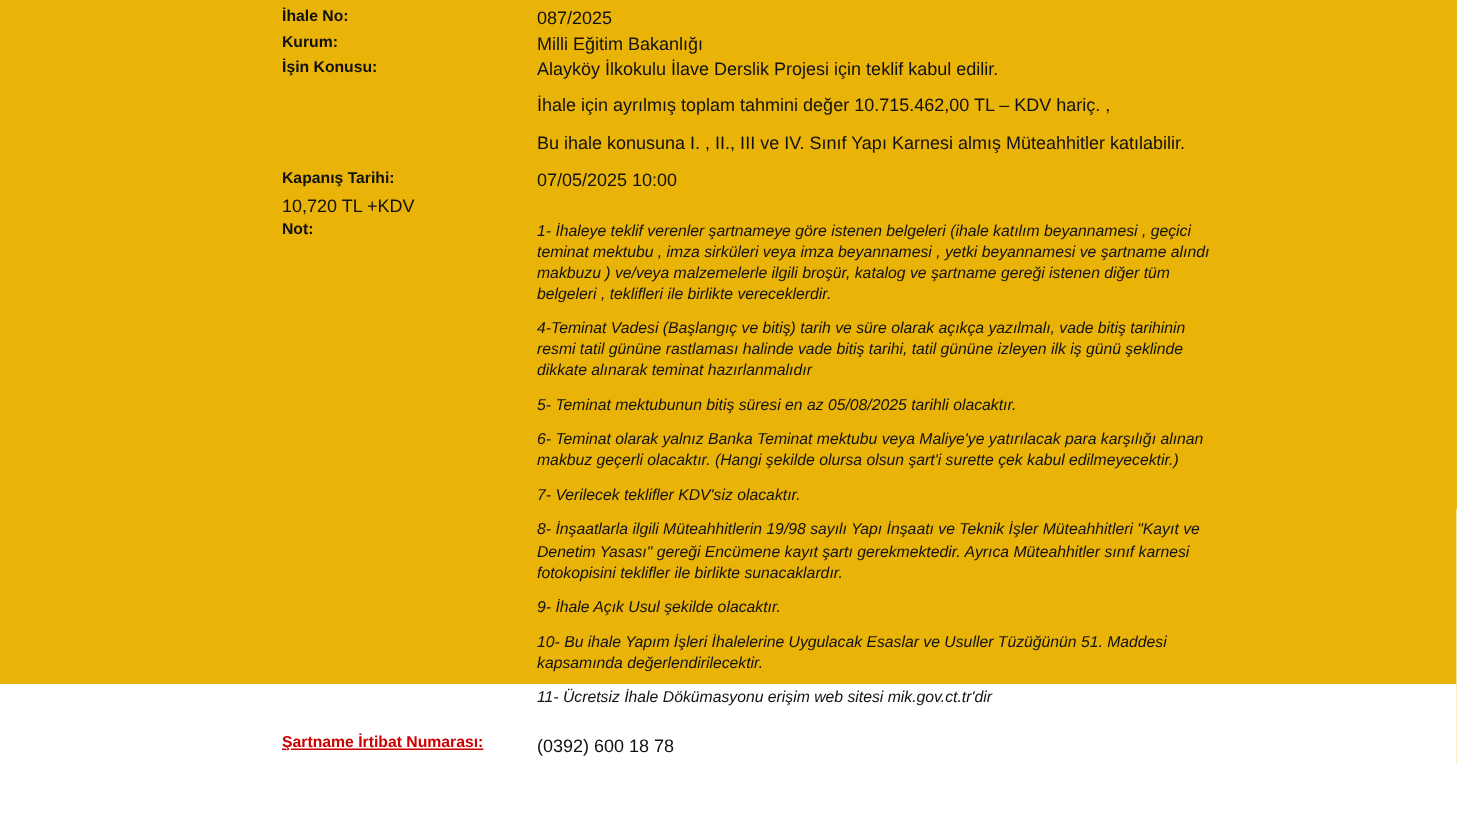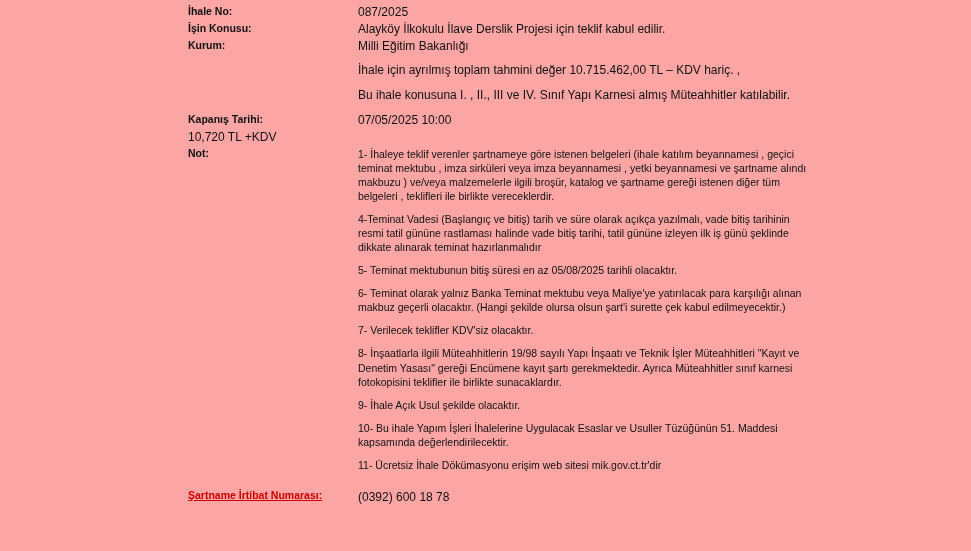--- a/index.html
+++ b/index.html
@@ -10,22 +10,22 @@
   body {
     width: 971px;
     height: 551px;
     font-family: "Liberation Sans", sans-serif;
     color: #111111;
     overflow: hidden;
   }
   .page {
     position: relative;
     width: 971px;
-    height: 551px;
-    background: #fca5a5;
+    height: 456px;
+    background: #eab308;
     padding: 0;
     box-sizing: border-box;
   }
   .doc {
     position: absolute;
     left: 188px;
     top: 5px;
     width: 620px;
   }
   .row {
@@ -55,20 +55,21 @@
   }
   .value.bold {
     font-weight: normal;
   }
   .spacer-8 { height: 8px; }
   .note-block {
     flex: 1 1 auto;
     font-size: 10.5px;
     line-height: 1.34;
     color: #111111;
+    font-style: italic;
   }
   .note-item {
     margin-bottom: 9px;
   }
   .note-item:last-child {
     margin-bottom: 16px;
   }
   .tail {
     margin-top: 1px;
   }
@@ -80,26 +81,26 @@
 <body>
 
 <div class="page">
   <div class="doc">
 
     <div class="row">
       <div class="label">İhale No:</div>
       <div class="value">087/2025</div>
     </div>
     <div class="row">
+      <div class="label">Kurum:</div>
+      <div class="value">Milli Eğitim Bakanlığı</div>
+    </div>
+    <div class="row">
       <div class="label">İşin Konusu:</div>
       <div class="value">Alayköy İlkokulu İlave Derslik Projesi için teklif kabul edilir.</div>
-    </div>
-    <div class="row">
-      <div class="label">Kurum:</div>
-      <div class="value">Milli Eğitim Bakanlığı</div>
     </div>
     <div class="spacer-8"></div>
     <div class="row">
       <div class="label"></div>
       <div class="value bold">İhale için ayrılmış toplam tahmini değer 10.715.462,00 TL – KDV hariç. ,</div>
     </div>
     <div class="spacer-8"></div>
     <div class="row">
       <div class="label"></div>
       <div class="value bold">Bu ihale konusuna I. , II., III ve IV. Sınıf Yapı Karnesi almış Müteahhitler katılabilir.</div>

